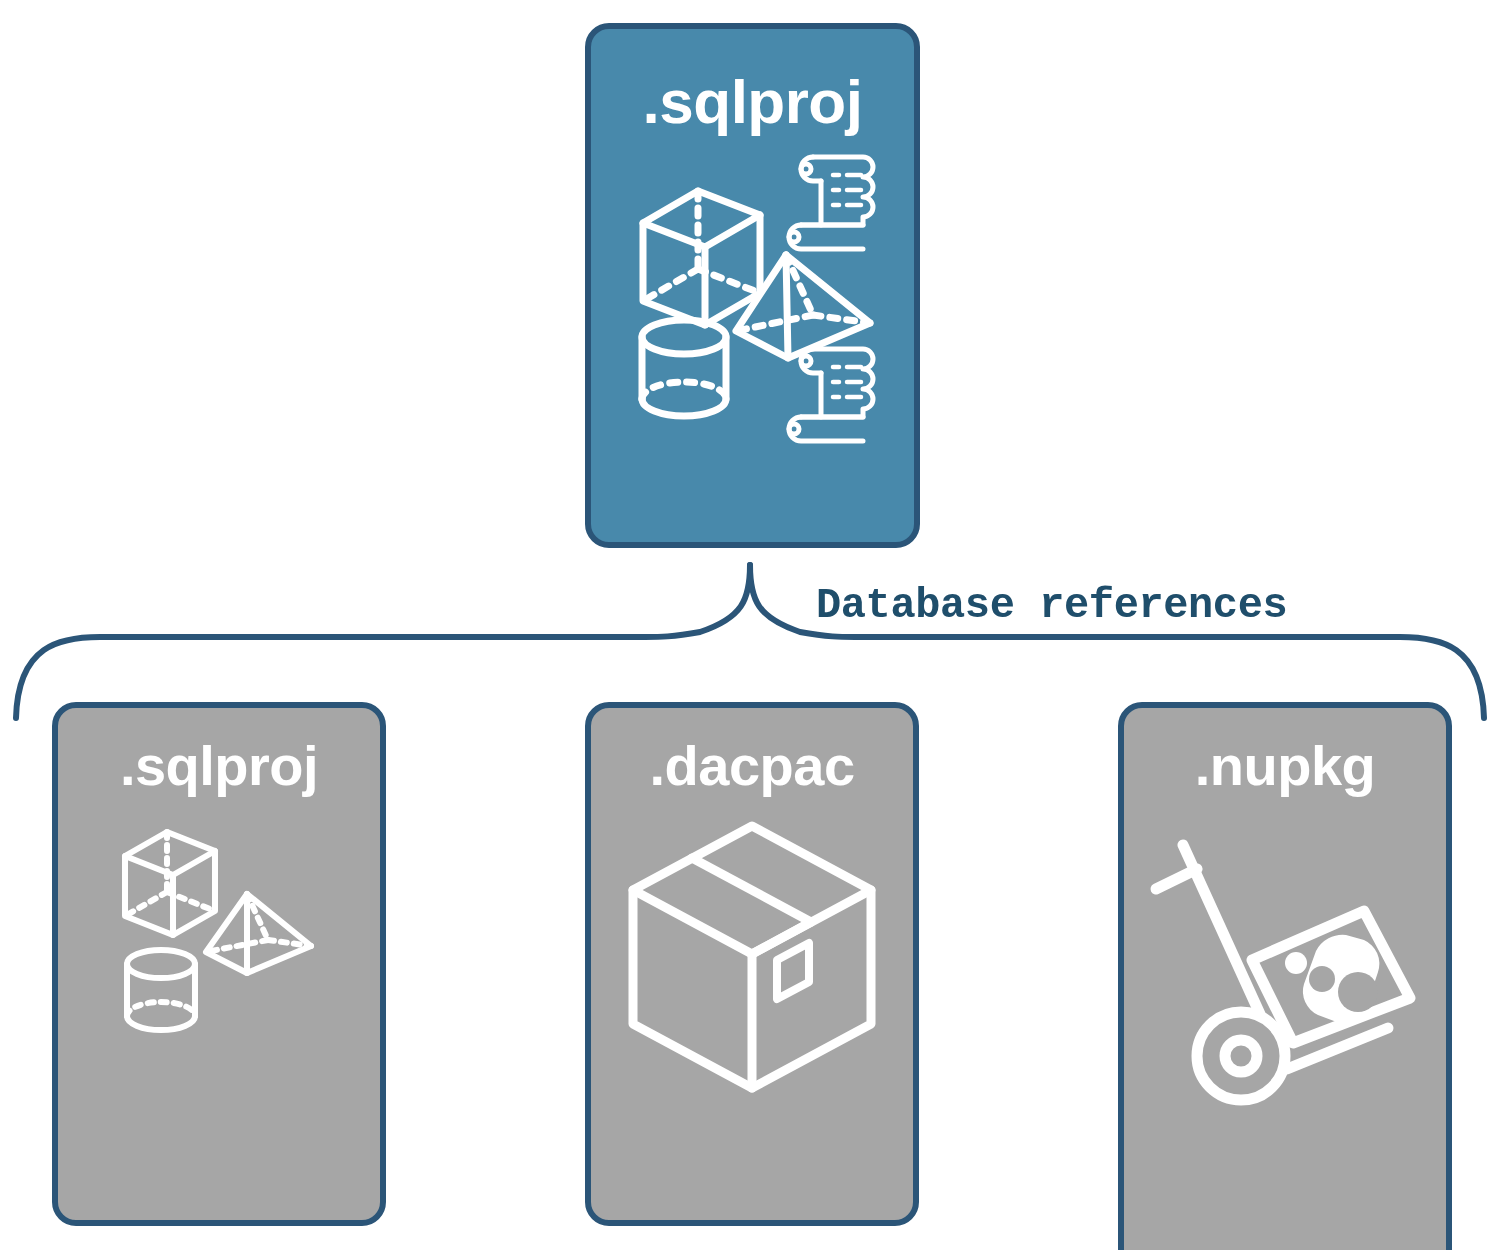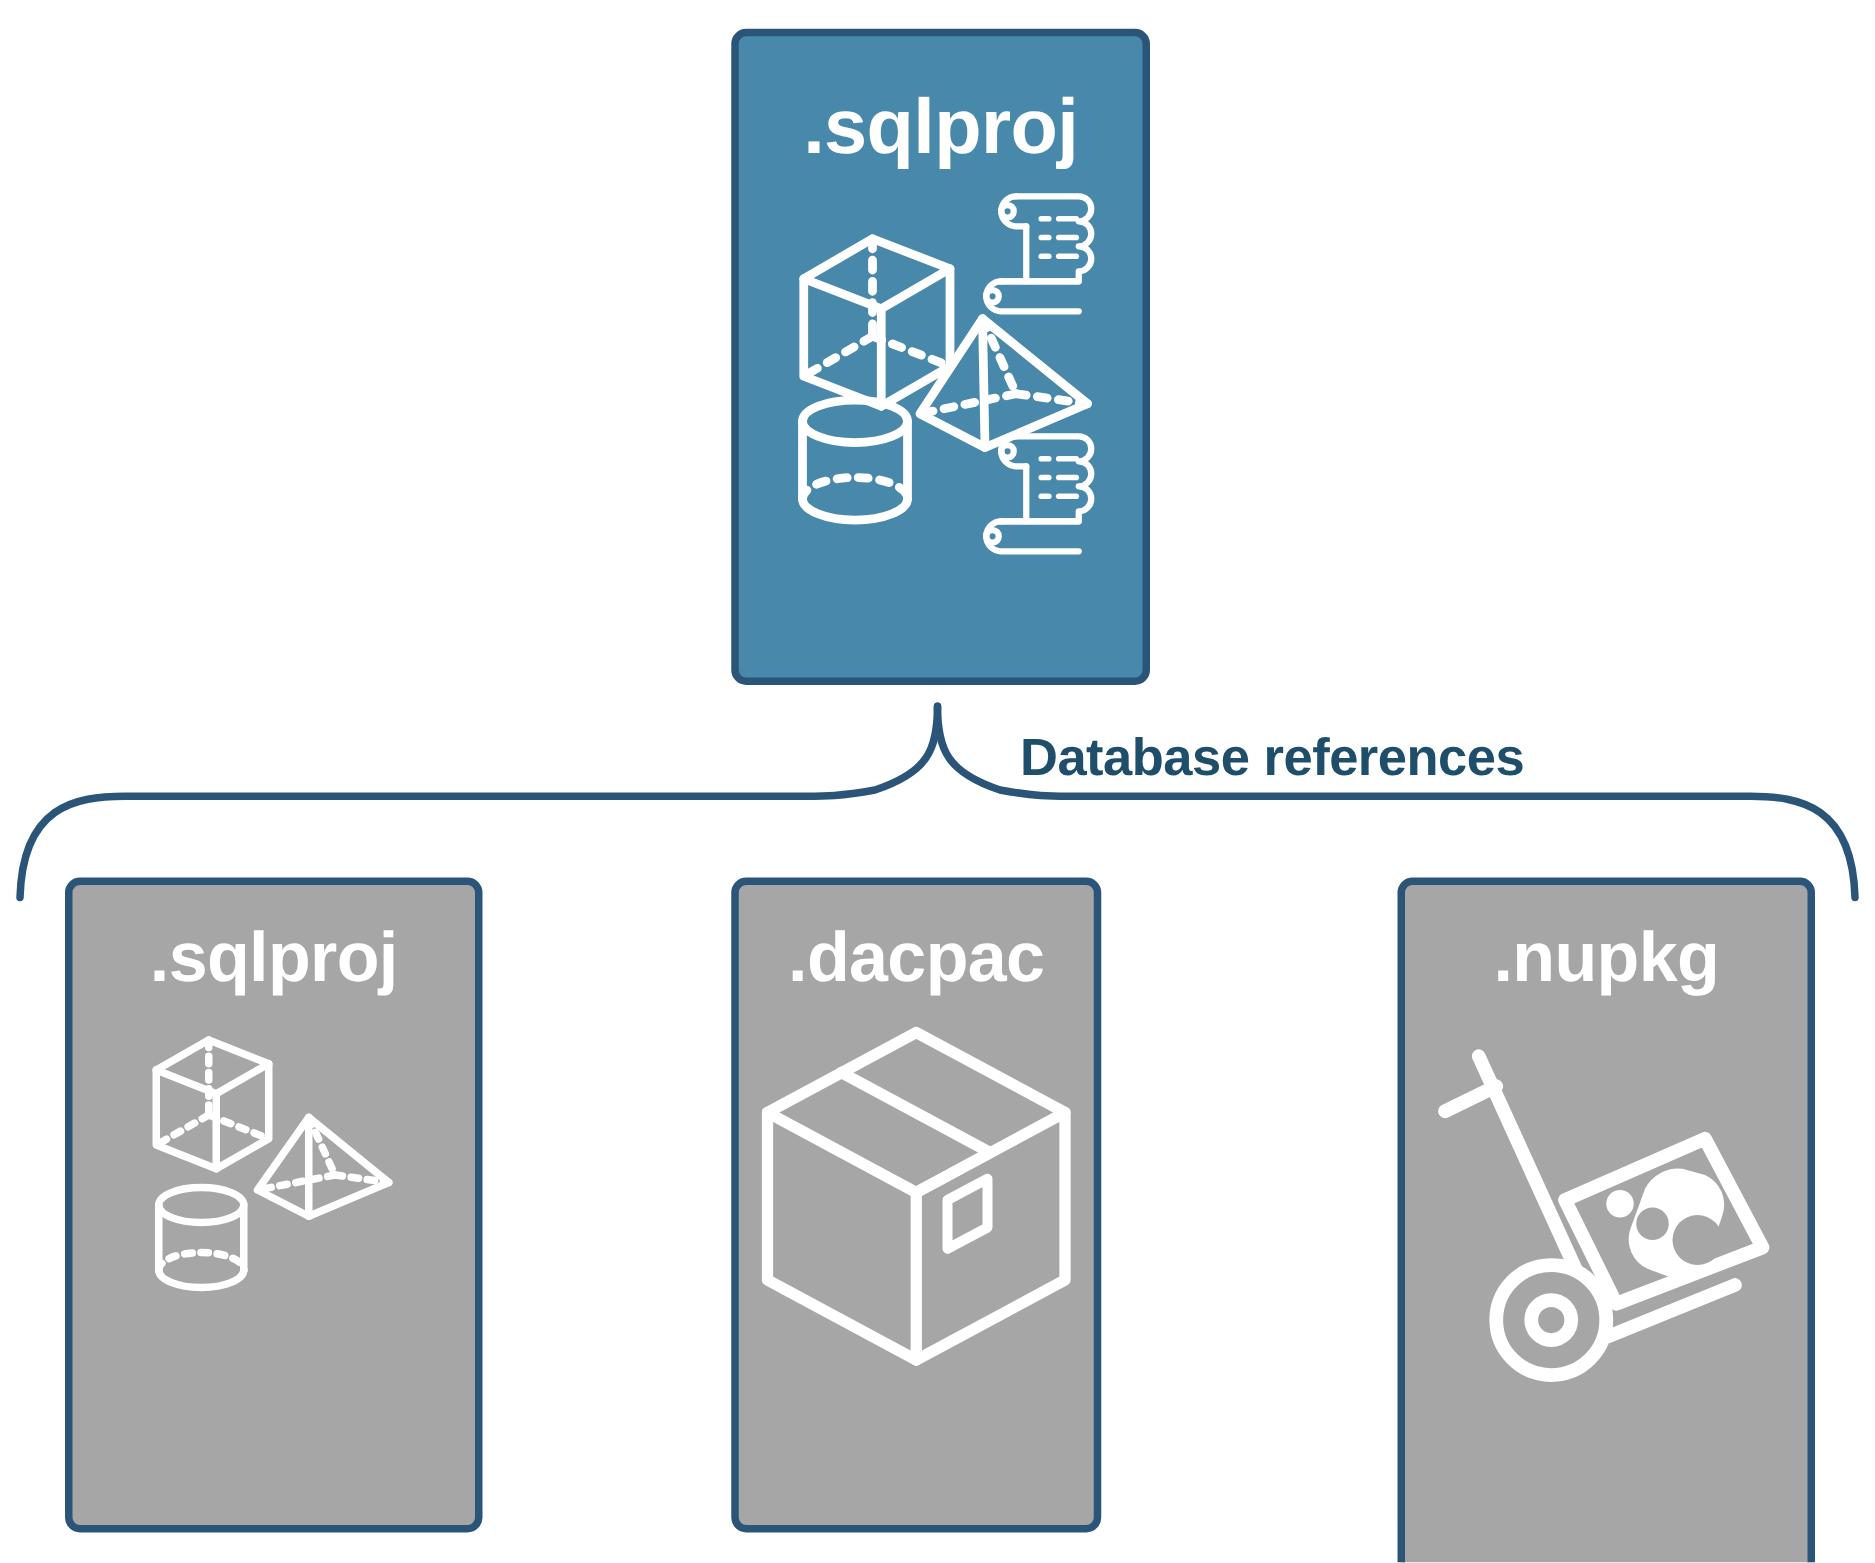--- a/index.html
+++ b/index.html
@@ -16,21 +16,21 @@
     height: 1250px;
     background: #ffffff;
     overflow: hidden;
   }
 
   
   .card {
     position: absolute;
     box-sizing: border-box;
     border: 6px solid #2b5578;
-    border-radius: 12px;
+    border-radius: 24px;
     display: flex;
     flex-direction: column;
     align-items: center;
   }
   .card.primary {
     background: #4889ab;
   }
   .card.secondary {
     background: #a6a6a6;
   }
@@ -72,20 +72,21 @@
   }
 
   
   .bracket-label {
     position: absolute;
     color: #1f4e6b;
     font-weight: bold;
     font-size: 42px;
     letter-spacing: -0.4px;
     white-space: nowrap;
+    font-family: Liberation Mono, monospace;
   }
 </style>
 </head>
 <body>
 
 <div id="canvas">
 
   <div class="card primary" style="left:585px; top:23px; width:335px; height:525px;">
     <div class="card-label">.sqlproj</div>
     <div class="card-art">
@@ -205,21 +206,21 @@
           <ellipse cx="52" cy="138" rx="34" ry="14"></ellipse>
           <path d="M18 138 v52"></path>
           <path d="M86 138 v52"></path>
           <path d="M18 190 a34 14 0 0 0 68 0"></path>
           <path d="M18 190 a34 14 0 0 1 68 0" stroke-dasharray="6 7"></path>
         </g>
       </svg>
     </div>
   </div>
 
-  <div class="card secondary" style="left:585px; top:702px; width:296px; height:524px;justify-content:space-between;">
+  <div class="card secondary" style="left:585px; top:702px; width:334px; height:524px;justify-content:space-between;">
     <div class="card-label">.dacpac</div>
     <div class="card-art">
       <svg width="270" height="290" viewBox="0 0 270 290" style="top:18px;" fill="none" stroke="#ffffff" stroke-width="9" stroke-linecap="round" stroke-linejoin="round">
 
         <path d="M135 14 L254 78 L254 212 L135 276 L16 212 L16 78 Z"></path>
 
         <path d="M16 78 L135 142 L254 78"></path>
 
         <path d="M135 142 L135 276"></path>
 

